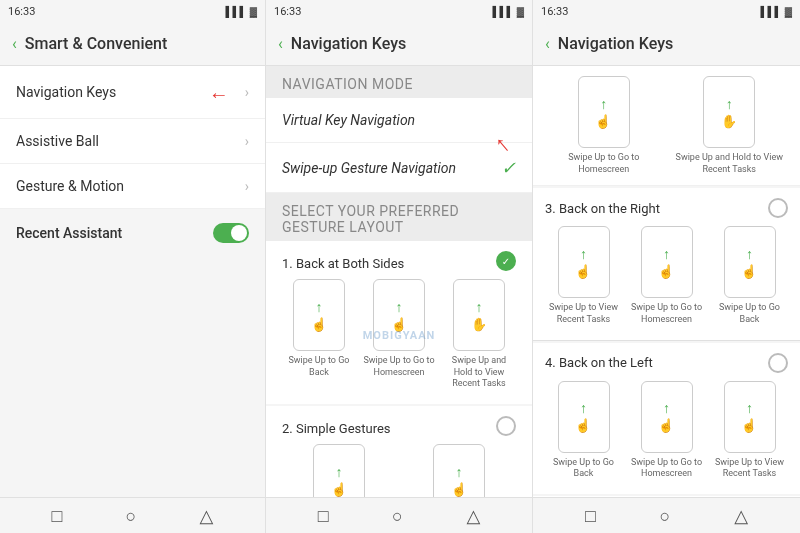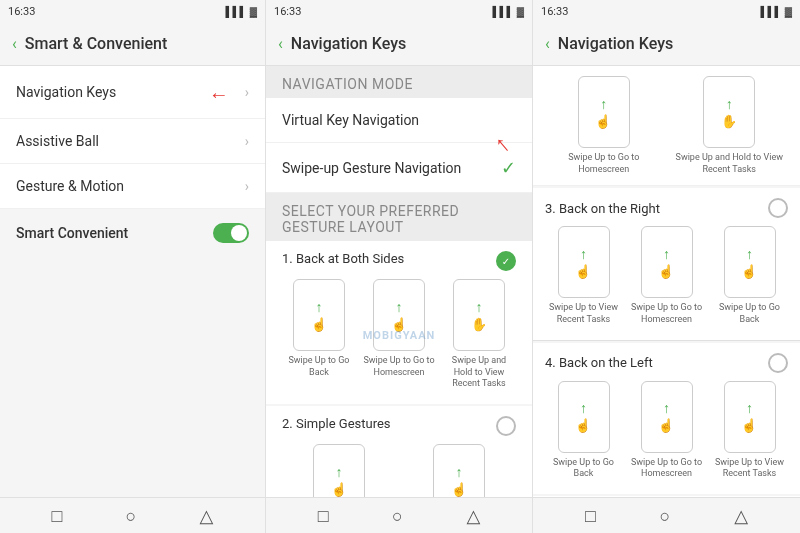--- a/index.html
+++ b/index.html
@@ -165,20 +165,21 @@
     }
 
     .nav-option {
       display: flex;
       align-items: center;
       justify-content: space-between;
       padding: 14px 16px;
       background: #fff;
       border-bottom: 1px solid #f0f0f0;
       cursor: pointer;
+      font-style: italic;
     }
 
     .nav-option-text {
       font-size: 14px;
       color: #333;
     }
 
     .checkmark {
       color: #4caf50;
       font-size: 18px;
@@ -191,21 +192,21 @@
     }
 
     .gesture-option {
       background: #fff;
       margin-bottom: 2px;
       padding: 10px 16px;
     }
 
     .gesture-option-header {
       display: flex;
-      align-items: flex-start;
+      align-items: flex-end;
       justify-content: space-between;
       margin-bottom: 8px;
     }
 
     .gesture-option-title {
       font-size: 13px;
       color: #333;
     }
 
     .radio-circle {
@@ -386,21 +387,21 @@
     <span class="menu-item-text">Assistive Ball</span>
     <span class="menu-item-arrow">›</span>
   </div>
   <div class="menu-item">
     <span class="menu-item-text">Gesture &amp; Motion</span>
     <span class="menu-item-arrow">›</span>
   </div>
 
   <div class="smart-assistant-section">
     <div class="smart-assistant-header">
-      <span class="smart-assistant-title">Smart Convenient</span>
+      <span class="smart-assistant-title">Recent Assistant</span>
       <div class="toggle"></div>
     </div>
   </div>
 
   <div style="flex:1;"></div>
   <div class="bottom-nav">
     <span class="bottom-icon">□</span>
     <span class="bottom-icon">○</span>
     <span class="bottom-icon">△</span>
   </div>

